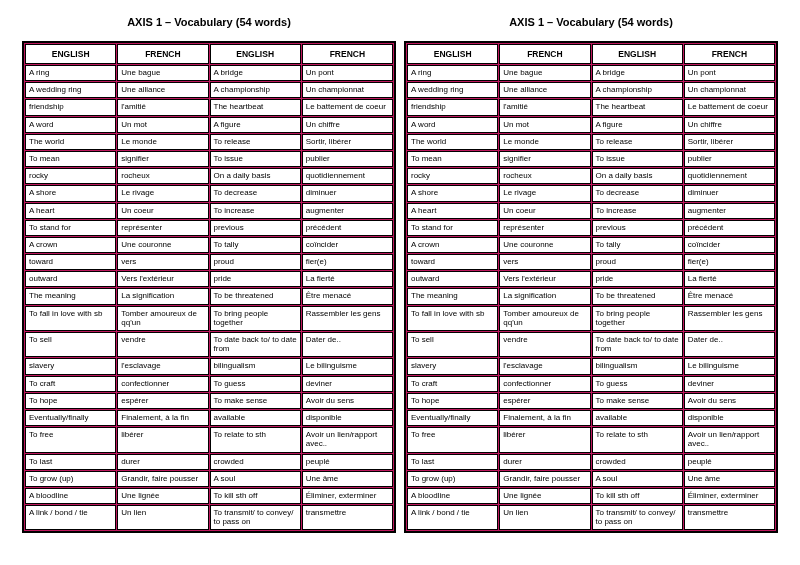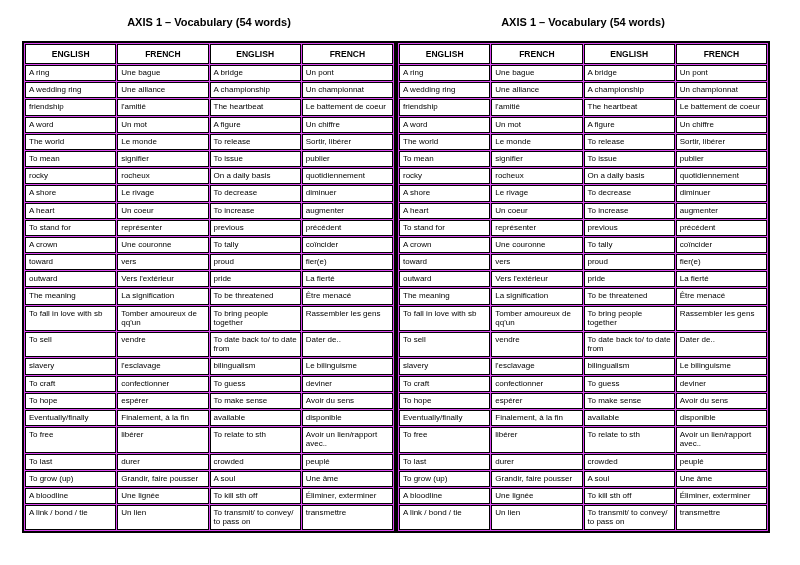--- a/index.html
+++ b/index.html
@@ -8,21 +8,21 @@
     background: #ffffff;
     font-family: "Liberation Sans", sans-serif;
     color: #000000;
   }
   .canvas {
     width: 800px;
     height: 565px;
     box-sizing: border-box;
     background: #ffffff;
     display: flex;
-    gap: 0;
+    gap: 8px;
     padding: 16px 22px 0 22px;
     overflow: hidden;
   }
   .page {
     width: 374px;
     flex: 0 0 374px;
     box-sizing: border-box;
   }
   .page-title {
     margin: 0 0 13px 0;
@@ -31,21 +31,21 @@
     font-weight: bold;
     color: #000000;
     white-space: nowrap;
   }
   table.vocab {
     width: 100%;
     table-layout: fixed;
     border-collapse: separate;
     border-spacing: 1px;
     border: 2px solid #000000;
-    background: #d946ef;
+    background: #be185d;
   }
   table.vocab th {
     border: 1px solid #000000;
     font-size: 8.5px;
     font-weight: bold;
     text-align: center;
     padding: 4px 2px;
     background: #ffffff;
   }
   table.vocab td {

